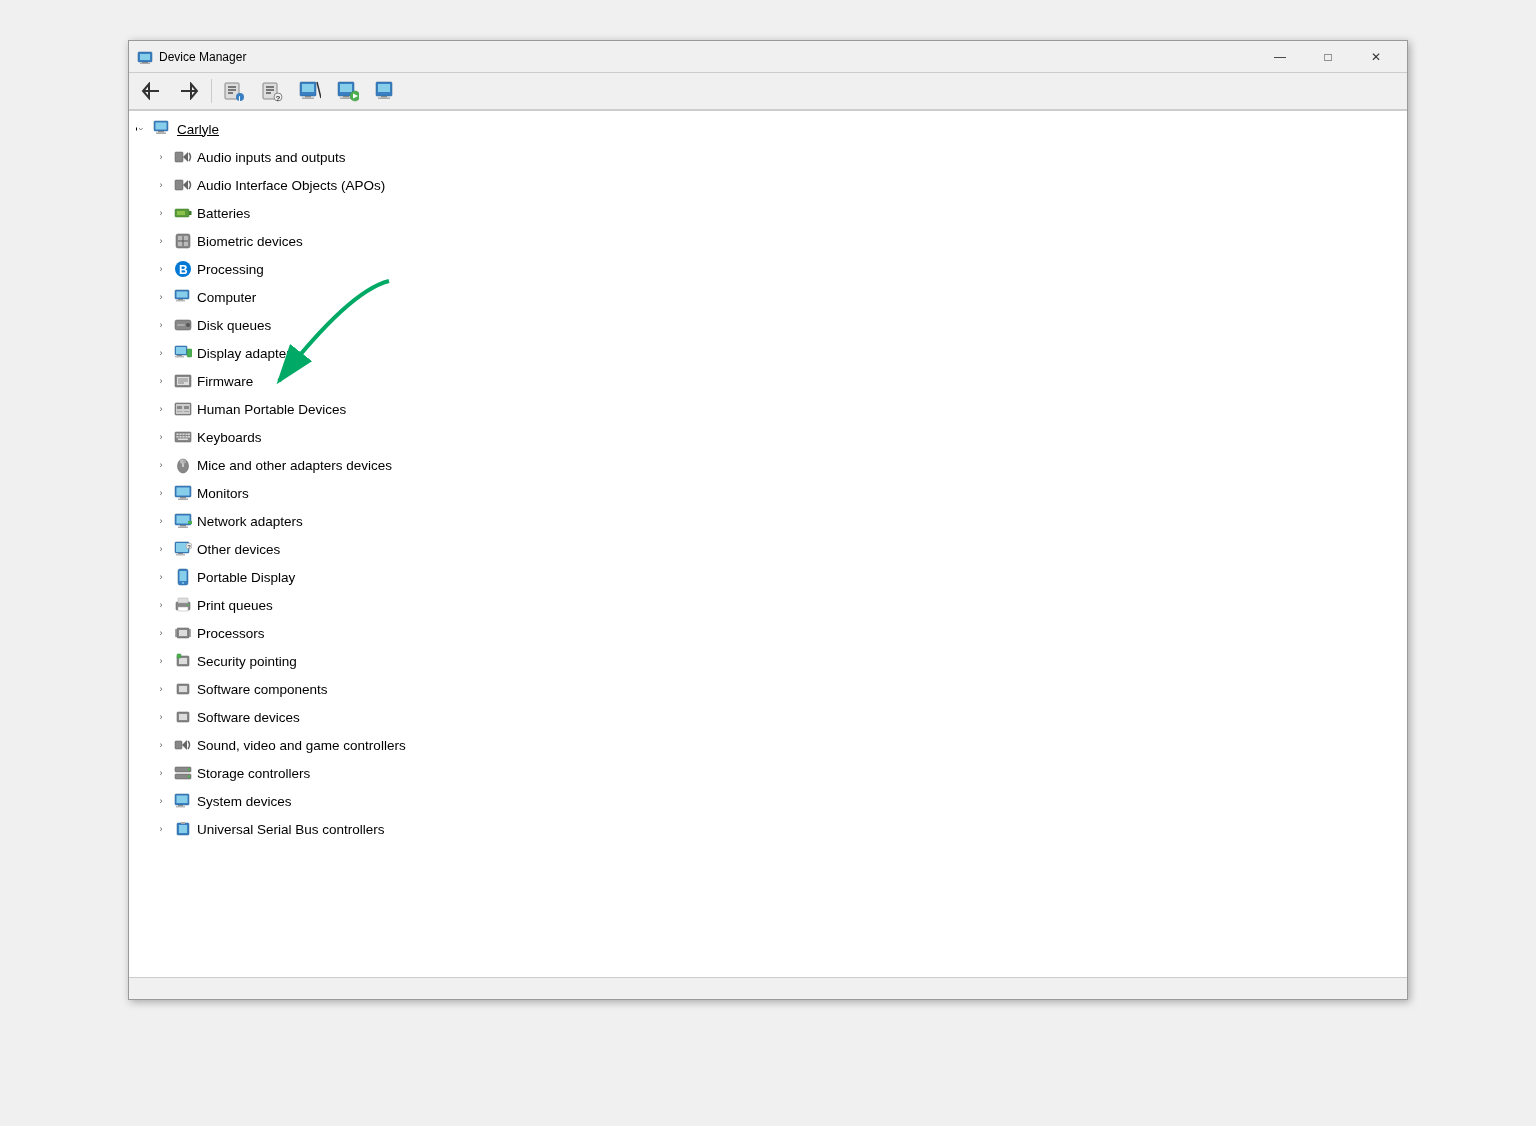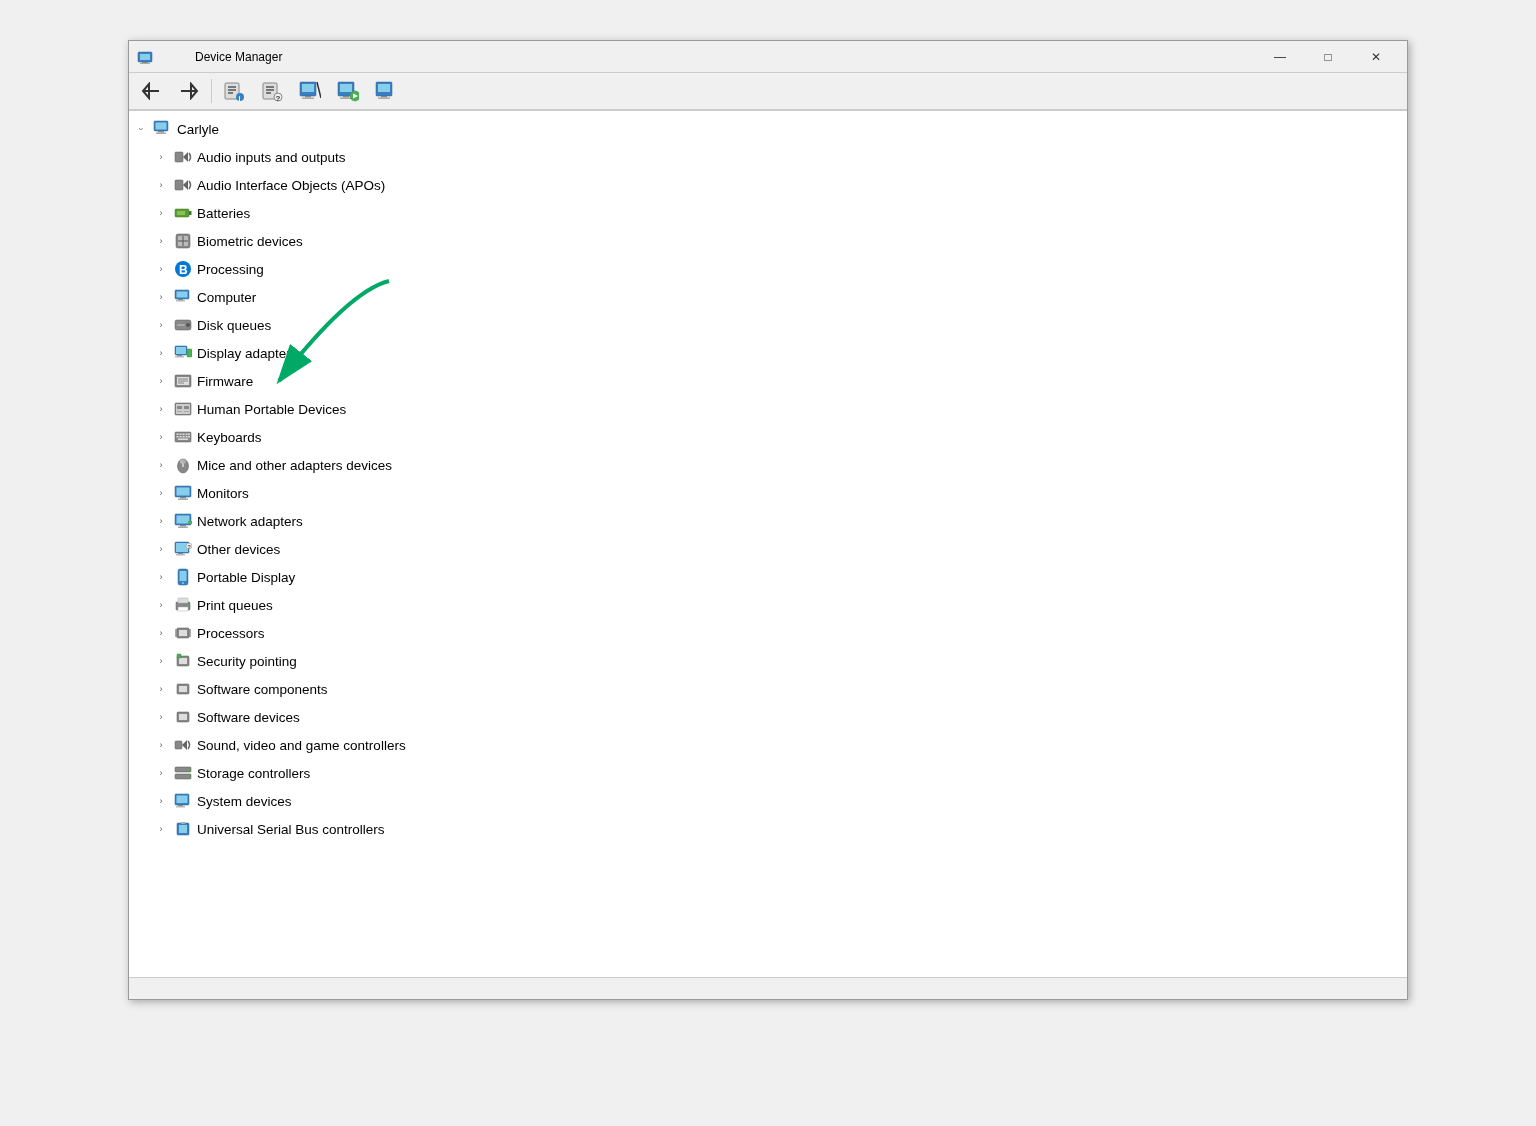--- a/index.html
+++ b/index.html
@@ -36,21 +36,20 @@
     .titlebar-icon {
       width: 16px;
       height: 16px;
       margin-right: 6px;
       flex-shrink: 0;
     }
     .titlebar-title {
       flex: 1;
       font-size: 12px;
       color: #000;
-      margin-left: 36px;
     }
     .titlebar-controls {
       display: flex;
       gap: 2px;
     }
     .titlebar-btn {
       width: 46px;
       height: 28px;
       background: transparent;
       border: none;
@@ -120,20 +119,21 @@
       display: flex;
       align-items: center;
       height: 28px;
       padding: 0 4px;
       cursor: pointer;
       user-select: none;
     }
 
     .tree-root {
       padding-left: 4px;
+      text-decoration: underline;
     }
     .tree-child {
       padding-left: 24px;
     }
 
     .chevron {
       width: 16px;
       height: 16px;
       display: flex;
       align-items: center;

